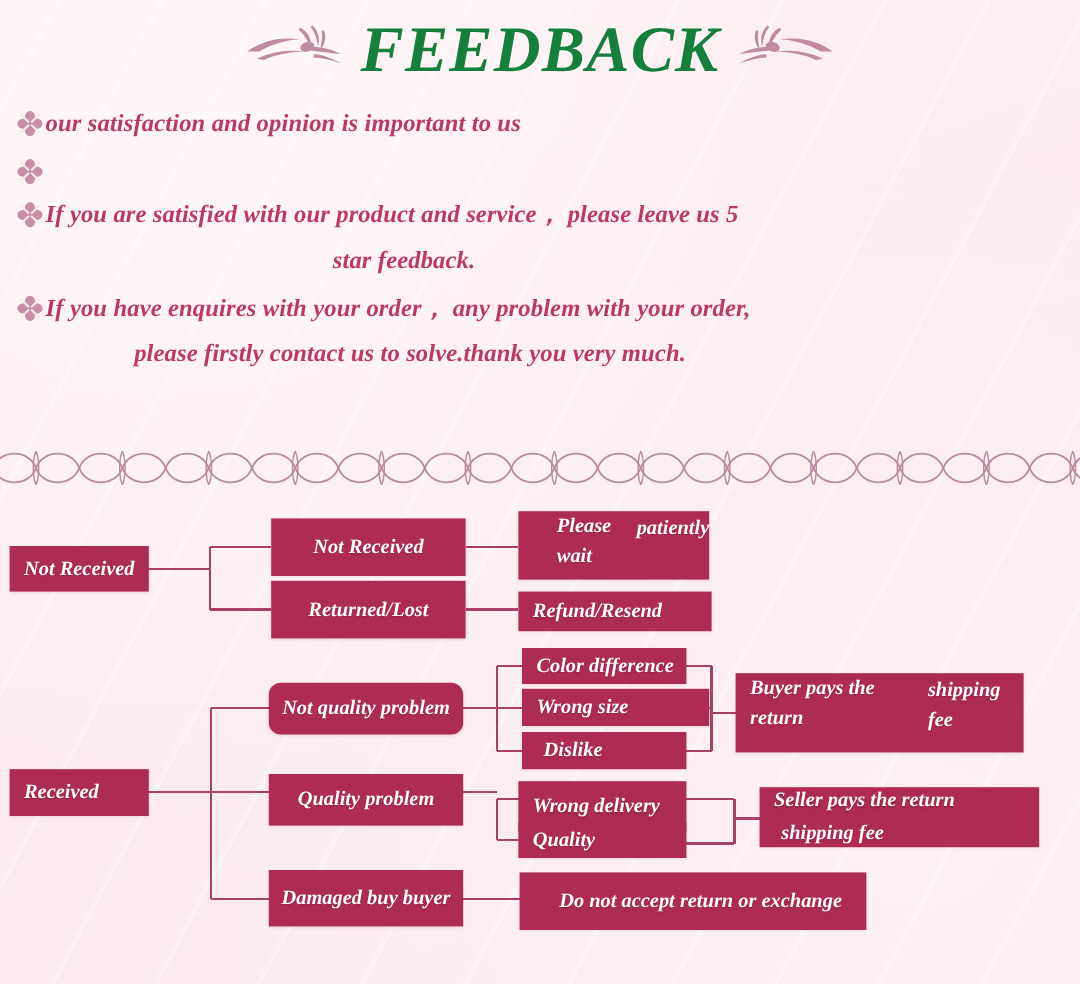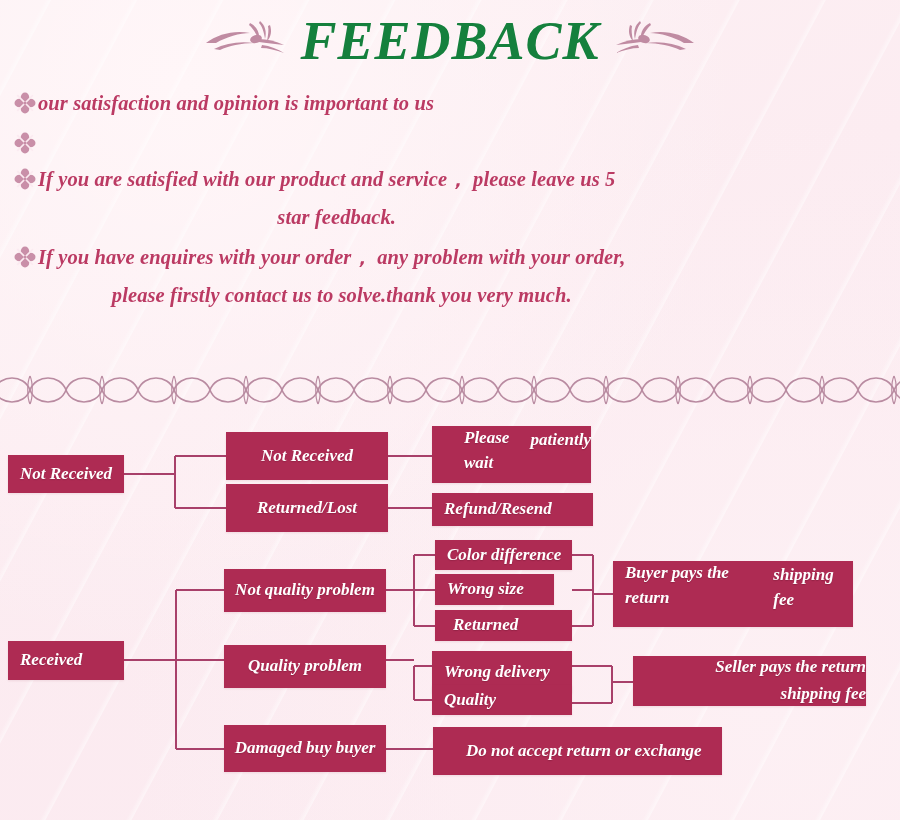--- a/index.html
+++ b/index.html
@@ -348,58 +348,58 @@
 
   <div class="node two-line" style="left:432px; top:14px; width:159px; height:57px; align-items:flex-start; justify-content:center;padding-left:32px;">
     <span>Please wait</span>
     <span class="l2">patiently</span>
   </div>
 
   <div class="node" style="left:432px; top:81px; width:161px; height:33px;">
     <span>Refund/Resend</span>
   </div>
 
-  <div class="node center" style="left:224px; top:157px; width:162px; height:43px;">
+  <div class="node center" style="left:224px; top:157px; width:162px; height:43px;border-radius:10px;">
     <span>Not quality problem</span>
   </div>
 
   <div class="node center" style="left:224px; top:233px; width:162px; height:43px;">
     <span>Quality problem</span>
   </div>
 
   <div class="node center" style="left:224px; top:313px; width:162px; height:47px;">
     <span>Damaged buy buyer</span>
   </div>
 
   <div class="node" style="left:435px; top:128px; width:137px; height:30px;">
     <span>Color difference</span>
   </div>
 
-  <div class="node" style="left:435px; top:162px; width:119px; height:31px;">
+  <div class="node" style="left:435px; top:162px; width:156px; height:31px;">
     <span>Wrong size</span>
   </div>
 
   <div class="node" style="left:435px; top:198px; width:137px; height:31px; padding-left:18px;">
-    <span>Returned</span>
+    <span>Dislike</span>
   </div>
 
   <div class="node" style="left:432px; top:239px; width:140px; height:42px;">
     <span>Wrong delivery</span>
   </div>
 
   <div class="node" style="left:432px; top:273px; width:140px; height:30px;">
     <span>Quality</span>
   </div>
 
   <div class="node two-line" style="left:613px; top:149px; width:240px; height:66px; flex-direction:row; align-items:flex-start; justify-content:center;">
     <span>Buyer pays the return</span>
     <span class="l2">shipping fee</span>
   </div>
 
-  <div class="node two-line" style="left:633px; top:244px; width:233px; height:50px; flex-direction:column; align-items:flex-end; justify-content:center;">
+  <div class="node two-line" style="left:633px; top:244px; width:233px; height:50px; flex-direction:column; align-items:flex-start; justify-content:center;">
     <span>Seller pays the return</span>
     <span class="l2">shipping fee</span>
   </div>
 
   <div class="node" style="left:433px; top:315px; width:289px; height:48px; padding-left:33px;">
     <span>Do not accept return or exchange</span>
   </div>
 
 </div>
 

